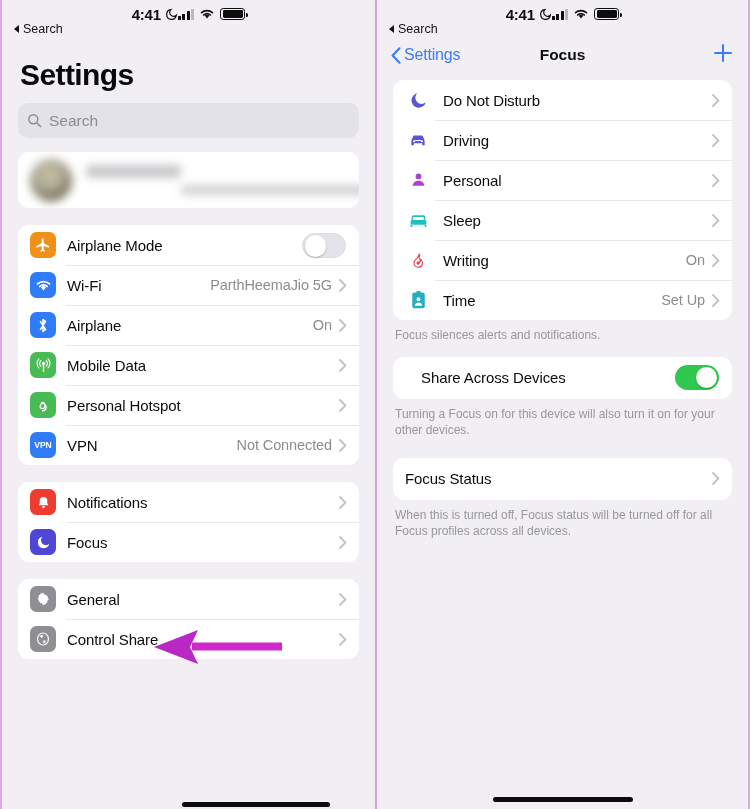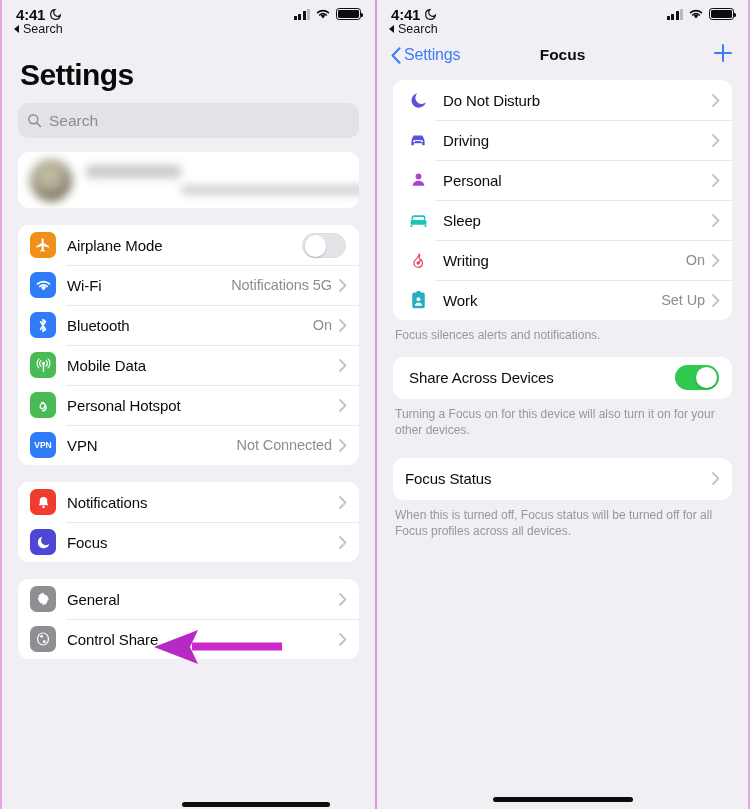--- a/index.html
+++ b/index.html
@@ -20,21 +20,21 @@
     position: relative;
     overflow: hidden;
   }
   .phone.left { border-left: 2px solid #e3a7e8; }
   .phone.right { border-left: 2px solid #d79ae0; border-right: 2px solid #e3a7e8; }
 
   
   .statusbar {
     height: 24px;
     display: flex; align-items: center;
-    justify-content: space-between;
+    justify-content: center;
     padding: 4px 14px 0 14px;
   }
   .sb-left { display: flex; align-items: center; gap: 4px; }
   .sb-time { font-size: 15px; font-weight: bold; color: #0d0d0d; letter-spacing: -0.2px; }
   .sb-moonicon { width: 13px; height: 13px; display:inline-block; }
   .sb-right { display: flex; align-items: center; gap: 5px; }
   .bars { display: flex; align-items: flex-end; gap: 1.5px; height: 11px; }
   .bars i { width: 3px; background: #0d0d0d; border-radius: 0.5px; display:block; }
   .bars i:nth-child(1){height:4px}
   .bars i:nth-child(2){height:6px}
@@ -238,34 +238,34 @@
       </div>
       <div class="row">
         <span class="row-icon" style="background:#2f7cf6">
           <svg width="17" height="13" viewBox="0 0 16 12">
             <path d="M8 10.6 L5.5 7.6 A3.9 3.9 0 0 1 10.5 7.6 Z" fill="#fff"></path>
             <path d="M2.4 4.5a8.4 8.4 0 0 1 11.2 0" fill="none" stroke="#fff" stroke-width="1.7" stroke-linecap="round"></path>
             <path d="M4.5 6.9a5.4 5.4 0 0 1 7 0" fill="none" stroke="#fff" stroke-width="1.6" stroke-linecap="round"></path>
           </svg>
         </span>
         <span class="row-label">Wi-Fi</span>
-        <span class="row-value">Notifications 5G</span>
+        <span class="row-value">ParthHeemaJio 5G</span>
         <span class="chev">
           <svg width="8" height="13" viewBox="0 0 8 13">
               <path d="M1 1l5.4 5.5L1 12" fill="none" stroke="#c3c3c7" stroke-width="1.8" stroke-linecap="round" stroke-linejoin="round"></path>
             </svg>
         </span>
       </div>
       <div class="row">
         <span class="row-icon" style="background:#2f7cf6">
           <svg width="12" height="17" viewBox="0 0 12 20">
               <path d="M3 5.5L9 14.5 6 17V3l3 2.5L3 14.5" fill="none" stroke="#fff" stroke-width="1.8" stroke-linejoin="round" stroke-linecap="round"></path>
             </svg>
         </span>
-        <span class="row-label">Bluetooth</span>
+        <span class="row-label">Airplane</span>
         <span class="row-value">On</span>
         <span class="chev">
           <svg width="8" height="13" viewBox="0 0 8 13">
               <path d="M1 1l5.4 5.5L1 12" fill="none" stroke="#c3c3c7" stroke-width="1.8" stroke-linecap="round" stroke-linejoin="round"></path>
             </svg>
         </span>
       </div>
       <div class="row">
         <span class="row-icon" style="background:#49bb55">
           <svg width="17" height="17" viewBox="0 0 24 24">
@@ -504,34 +504,34 @@
       </div>
       <div class="row focus-row">
         <span class="fx-icon">
           <svg width="15" height="20" viewBox="0 0 18 24">
             <rect x="1.5" y="3" width="15" height="19" rx="2.4" fill="#26adc2"></rect>
             <rect x="6.4" y="1.2" width="5.2" height="3.6" rx="1.4" fill="#26adc2"></rect>
             <circle cx="9" cy="11" r="2.3" fill="#fff"></circle>
             <path d="M4.6 19c.3-2.5 2.2-3.9 4.4-3.9s4.1 1.4 4.4 3.9z" fill="#fff"></path>
           </svg>
         </span>
-        <span class="row-label">Work</span>
+        <span class="row-label">Time</span>
         <span class="row-value">Set Up</span>
         <span class="chev">
           <svg width="8" height="13" viewBox="0 0 8 13">
               <path d="M1 1l5.4 5.5L1 12" fill="none" stroke="#c3c3c7" stroke-width="1.8" stroke-linecap="round" stroke-linejoin="round"></path>
             </svg>
         </span>
       </div>
     </div>
 
     <div class="footnote">Focus silences alerts and notifications.</div>
 
     <div class="card" style="margin-top:13px">
-      <div class="row" style="min-height:42px;padding-left:16px">
+      <div class="row" style="min-height:42px;padding-left:28px">
         <span class="row-label">Share Across Devices</span>
         <span class="toggle on">
             <span class="knob"></span>
           </span>
       </div>
     </div>
     <div class="footnote">Turning a Focus on for this device will also turn it on for your other devices.</div>
 
     <div class="card" style="margin-top:19px">
       <div class="row" style="min-height:42px;padding-left:12px">

